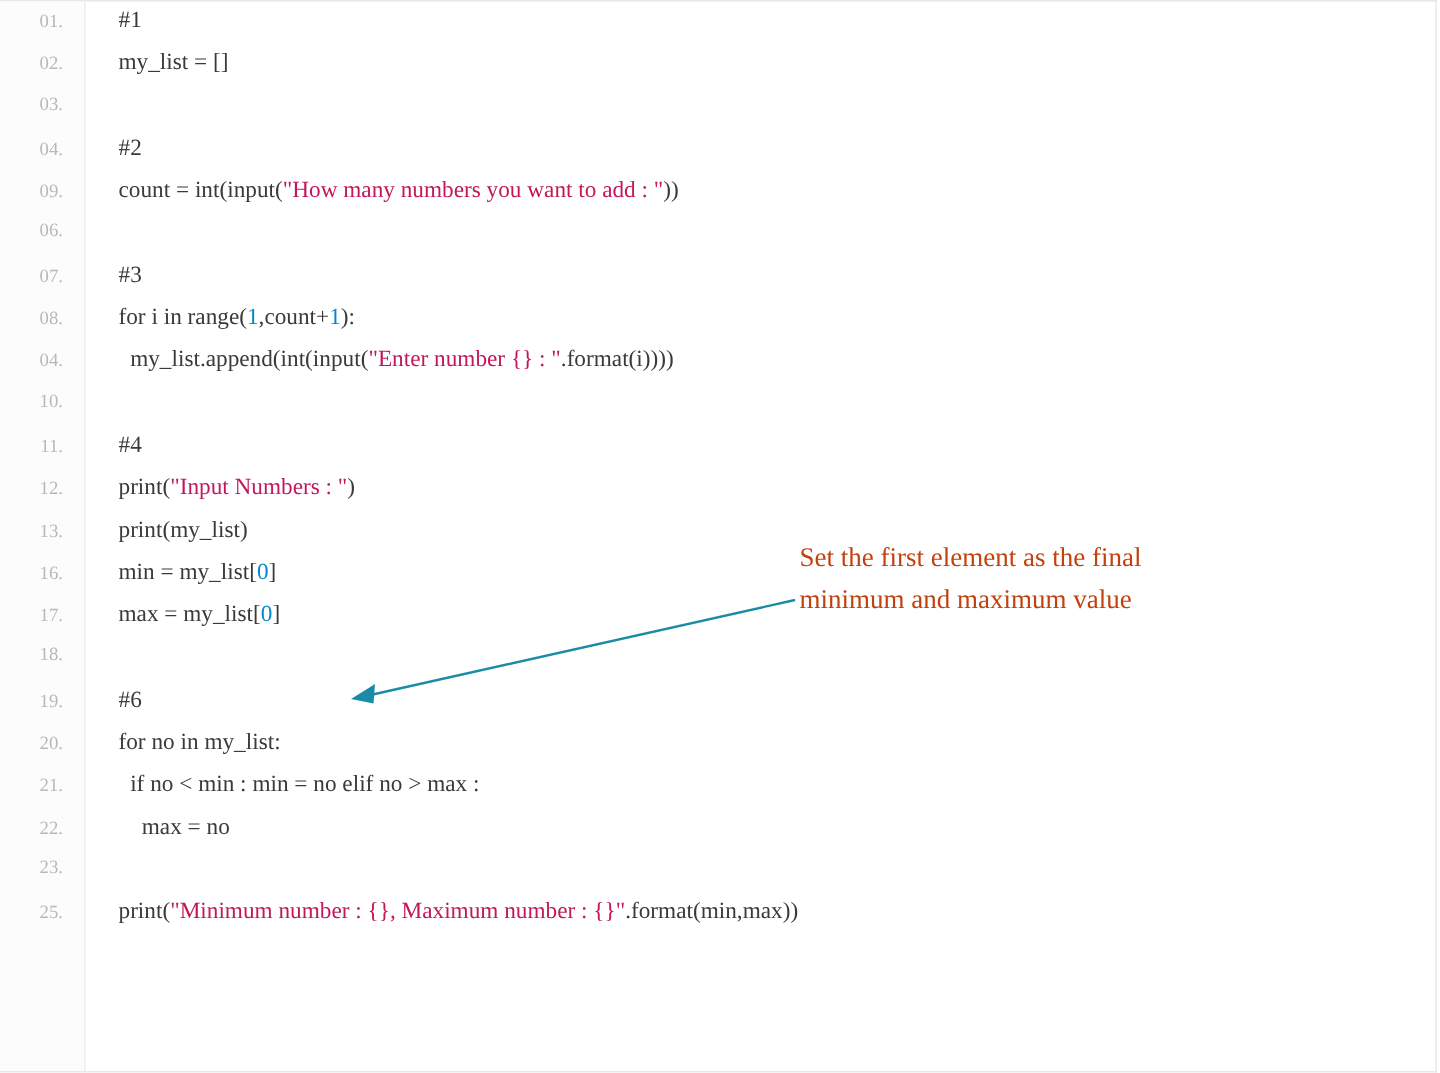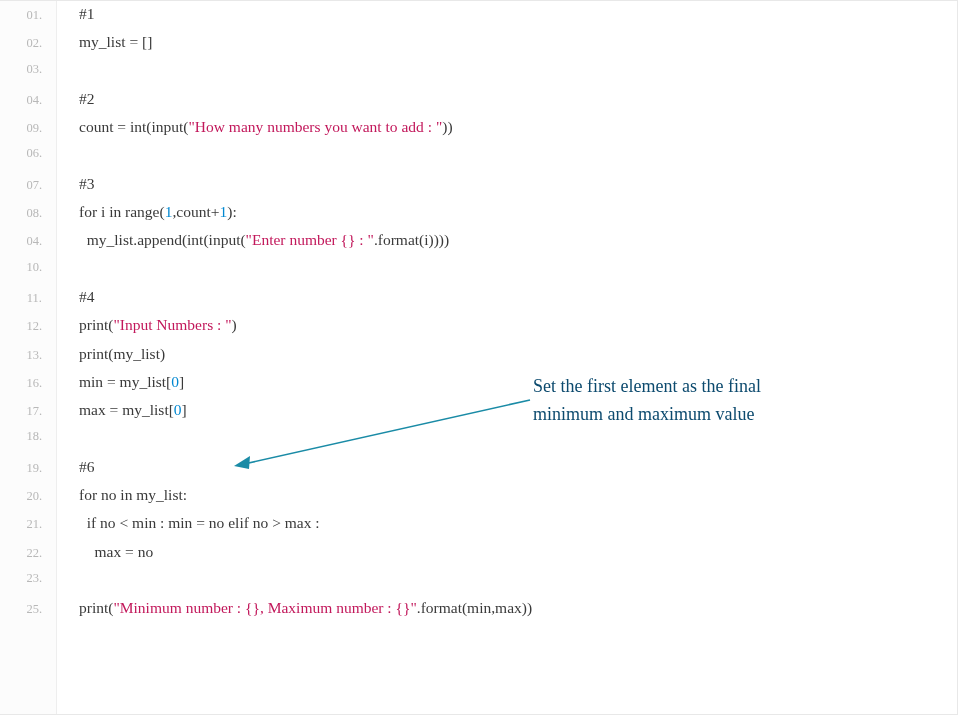--- a/index.html
+++ b/index.html
@@ -53,26 +53,25 @@
     color: #3a3a3a;
     white-space: pre;
     font-family: Georgia, 'Times New Roman', serif;
   }
   .str { color: #c2185b; }
   .num { color: #0288d1; }
   .annotation {
     position: absolute;
     left: 533px;
     top: 357px;
-    color: #0c4a6e;
+    color: #c2410c;
     font-family: 'Segoe Script', 'Comic Sans MS', cursive;
     font-size: 18px;
     line-height: 1.55;
     font-weight: 500;
-    margin-top: 15px;
   }
   .arrow-svg {
     position: absolute;
     left: 230px;
     top: 395px;
     width: 310px;
     height: 85px;
     pointer-events: none;
   }
 </style>

